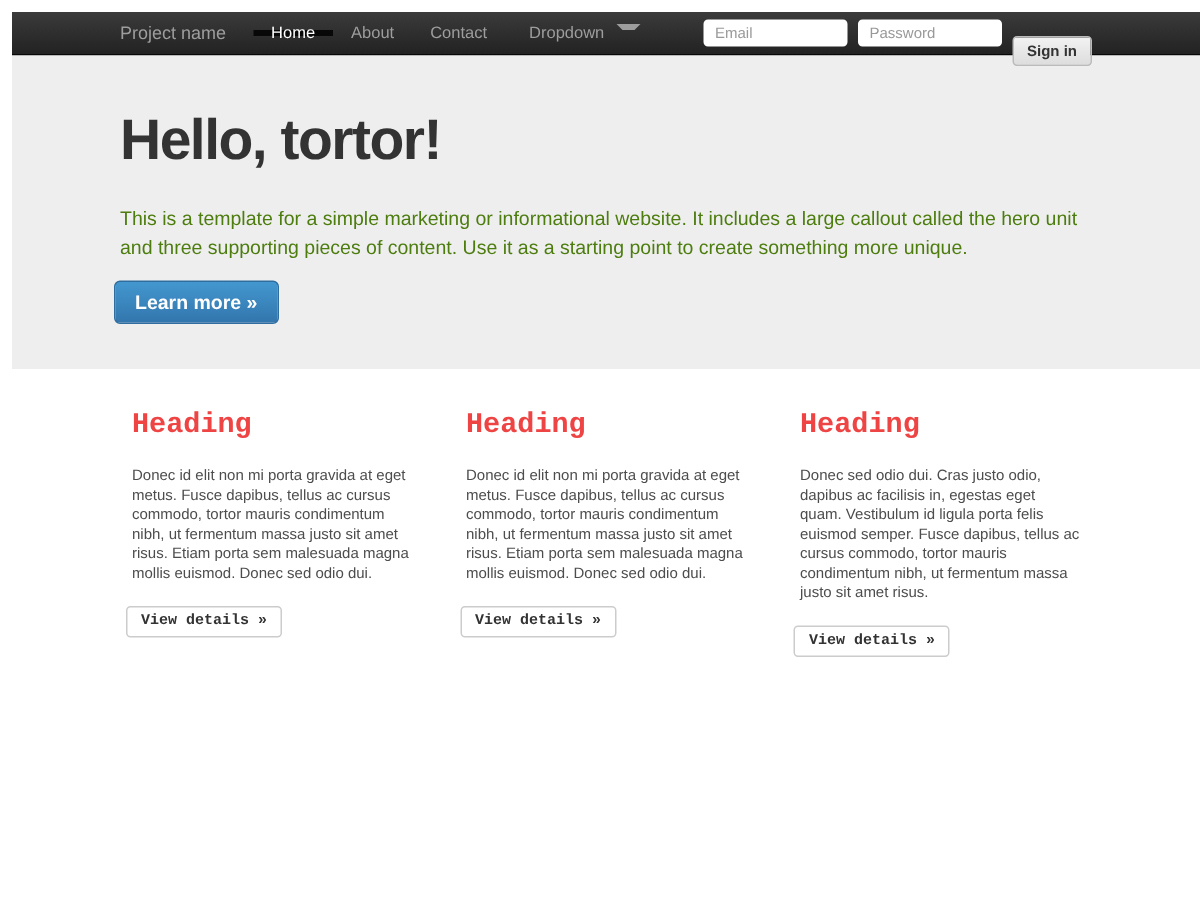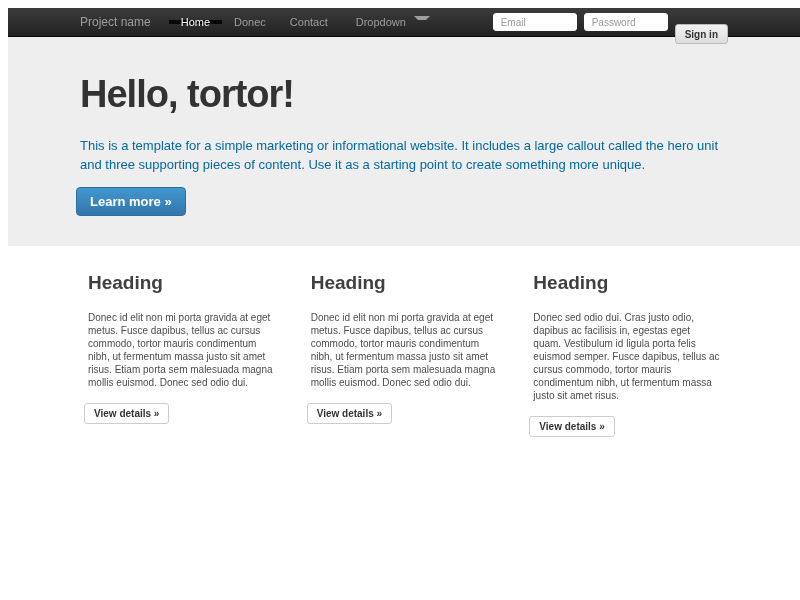--- a/index.html
+++ b/index.html
@@ -55,21 +55,21 @@
     border-right: 4px solid transparent;
     border-top: 4px solid #9d9d9d;
   }
   .navbar-form {
     margin-left: auto;
     display: flex;
     align-items: center;
     gap: 7px;
   }
   .navbar-form input {
-    width: 84px;
+    width: 96px;
     height: 18px;
     border: 1px solid #ffffff;
     border-radius: 3px;
     padding: 0 7px;
     font-size: 10px;
     font-family: "Liberation Sans", sans-serif;
     color: #333;
     outline: none;
   }
   .navbar-form input::placeholder { color: #999999; }
@@ -95,21 +95,21 @@
   .jumbotron h1 {
     font-size: 38px;
     font-weight: bold;
     color: #333333;
     letter-spacing: -1px;
     margin-bottom: 12px;
   }
   .jumbotron p {
     font-size: 13px;
     line-height: 19px;
-    color: #0369a1;
+    color: #4d7c0f;
     margin-bottom: 9px;
     max-width: 664px;
   }
   .btn-primary {
     display: inline-block;
     padding: 6px 13px;
     font-size: 13px;
     font-weight: bold;
     font-family: "Liberation Sans", sans-serif;
     color: #ffffff;
@@ -119,36 +119,37 @@
     cursor: pointer;
   }
 
   
   .content { padding-top: 14px; }
   .row { display: flex; gap: 20px; }
   .col { flex: 1 1 0; }
   .col h2 {
     font-size: 19px;
     font-weight: bold;
-    color: #404040;
+    color: #ef4444;
     margin-bottom: 9px;
+    font-family: Liberation Mono, monospace;
   }
   .col p {
     font-size: 10px;
     line-height: 13px;
     color: #4d4d4d;
     margin-bottom: 10px;
     min-height: 65px;
   }
   .btn-default {
     display: inline-block;
     padding: 4px 9px;
     font-size: 10px;
     font-weight: bold;
-    font-family: Liberation Sans, sans-serif;
+    font-family: Liberation Mono, monospace;
     color: #333333;
     background: #ffffff;
     border: 1px solid #cccccc;
     border-radius: 3px;
     cursor: pointer;
   }
 
   
   .footer {
     margin-top: 16px;
@@ -158,21 +159,21 @@
   .footer p { font-size: 10px; color: #777777; }
 </style>
 </head>
 <body>
 
 <header class="navbar">
   <div class="navbar-inner container">
     <a class="brand">Project name</a>
     <nav class="nav">
       <a class="nav-item active">Home</a>
-      <a class="nav-item">Donec</a>
+      <a class="nav-item">About</a>
       <a class="nav-item">Contact</a>
       <a class="nav-item">
           <span>Dropdown</span>
           <span class="caret"></span>
         </a>
     </nav>
     <form class="navbar-form">
       <input type="text" placeholder="Email" style="">
       <input type="password" placeholder="Password" style="">
       <button class="btn-signin">Sign in</button>

